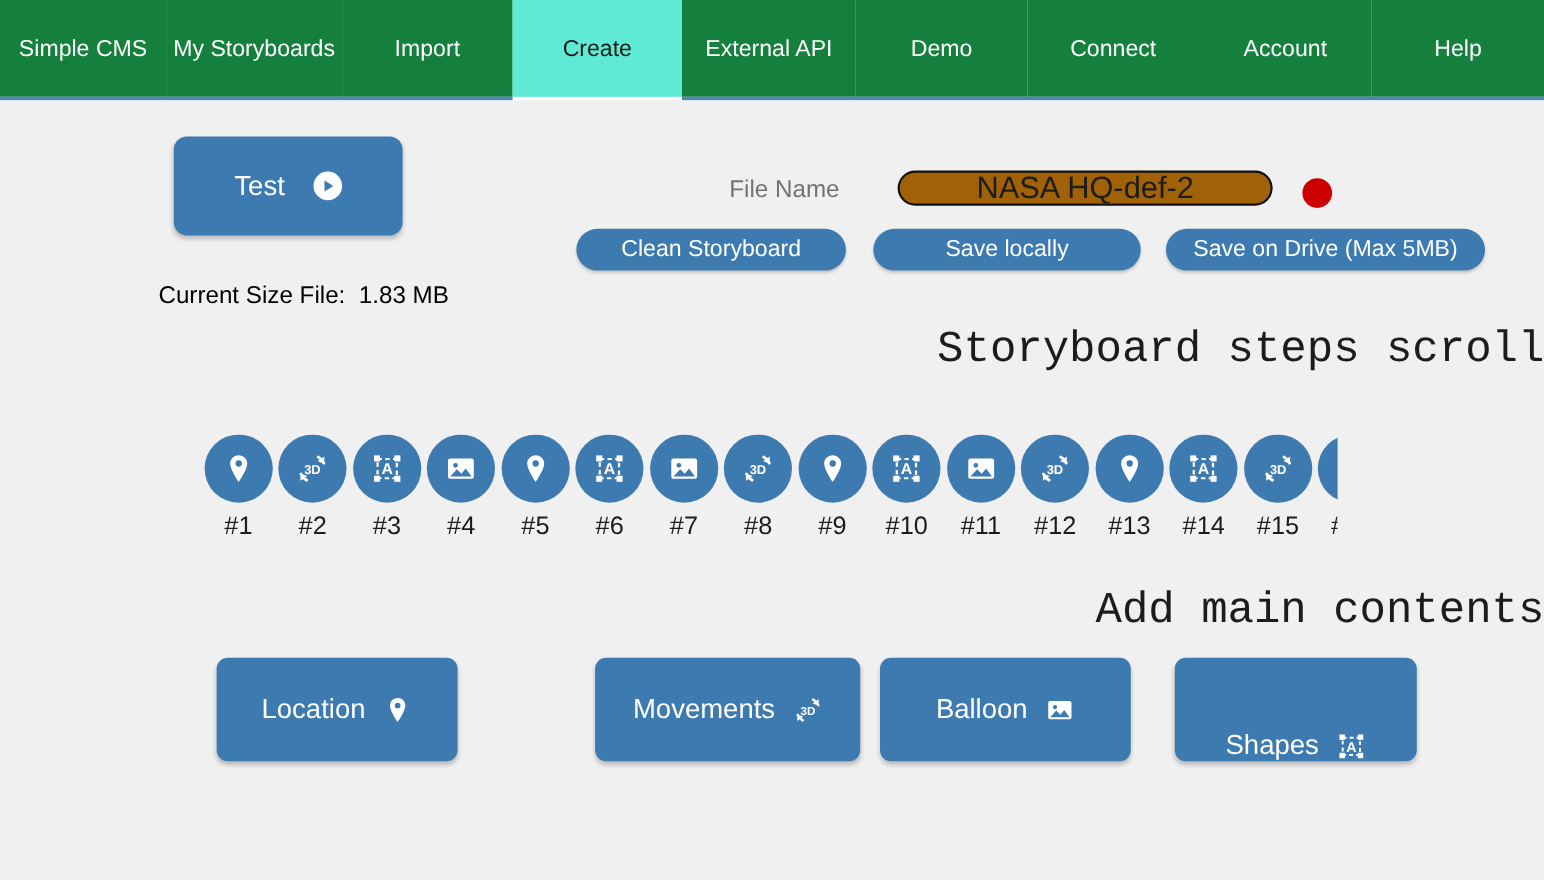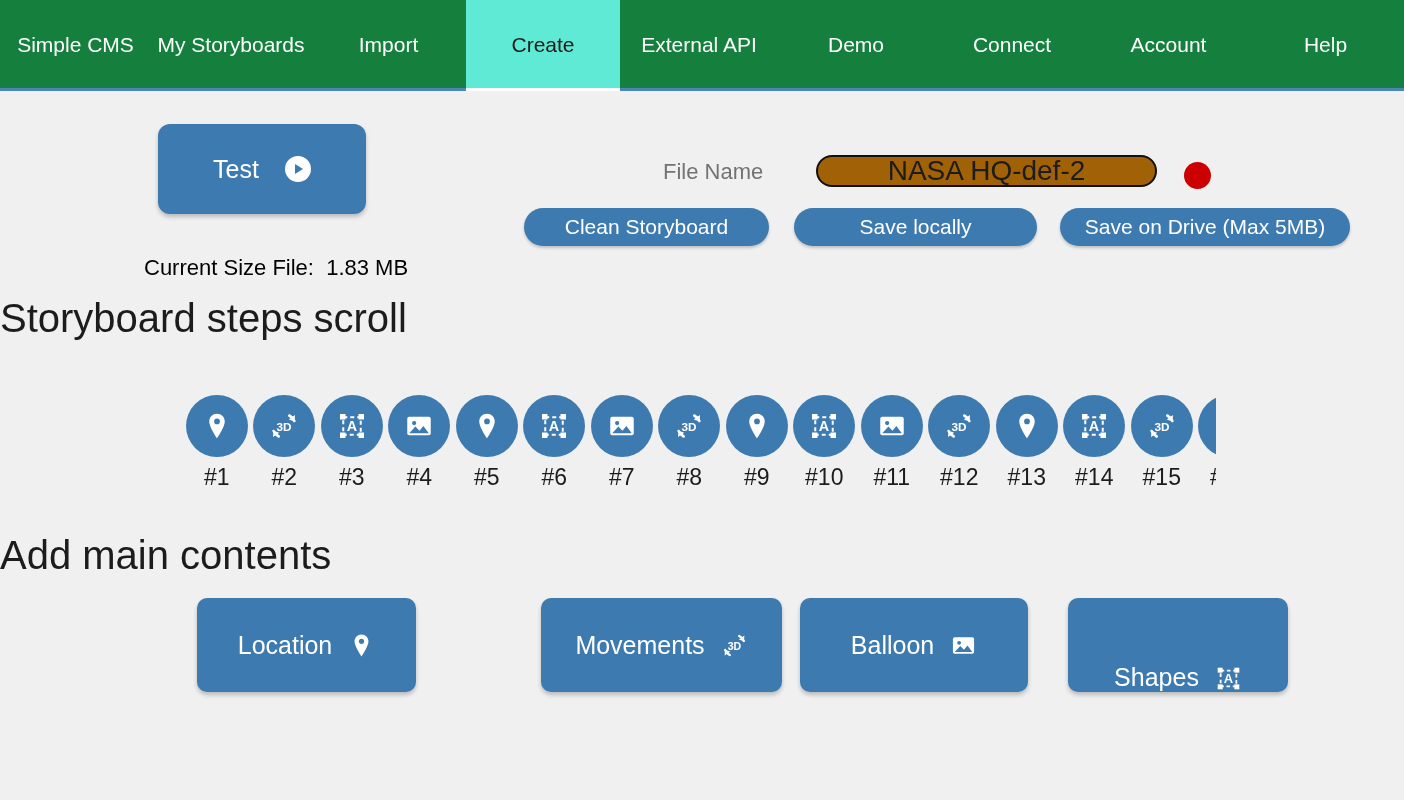--- a/index.html
+++ b/index.html
@@ -116,22 +116,22 @@
     font-size: 21px;
     display: flex; align-items: center; justify-content: center;
     box-shadow: 0 2px 3px rgba(0,0,0,0.2);
   }
   .pill.clean { left: 524px; width: 245px; }
   .pill.local { left: 794px; width: 243px; }
   .pill.drive { left: 1060px; width: 290px; }
 
   
   .section-title {
-    position: absolute; width: 1404px; text-align: left;
-    font-size: 40px; color: #1c1c1c; font-weight: normal;
+    position: absolute; width: 1404px; text-align: right;
+    font-size: 40px; color: #1c1c1c; font-weight: normal; font-family: Liberation Mono, monospace;
   }
   .title-steps { top: 296px; }
   .title-contents { top: 533px; }
 
   
   .steps-viewport {
     position: absolute; left: 183px; top: 395px;
     width: 1033px; height: 100px;
     overflow: hidden;
   }

